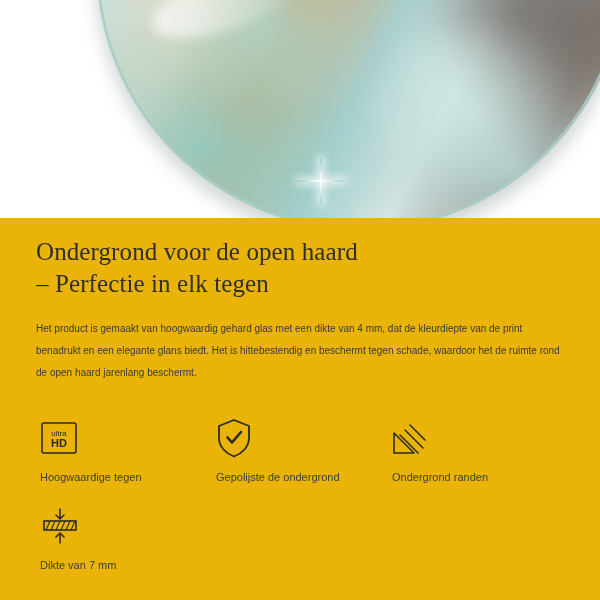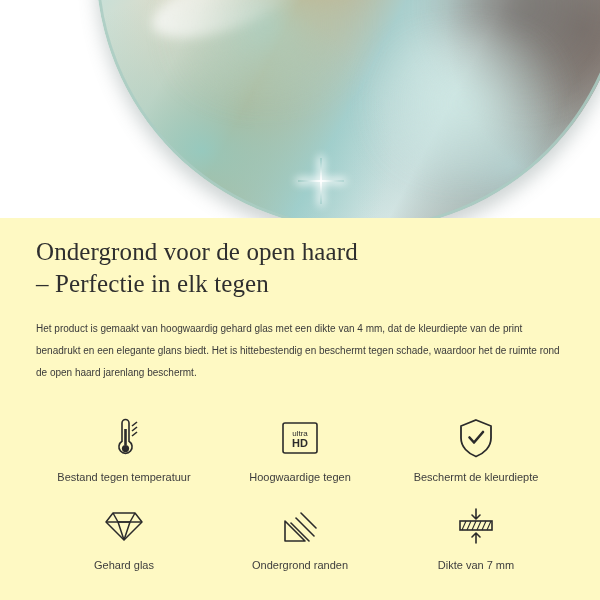--- a/index.html
+++ b/index.html
@@ -10,21 +10,21 @@
     width: 600px;
     height: 600px;
     background: #ffffff;
     font-family: "Liberation Sans", sans-serif;
     overflow: hidden;
   }
   .page {
     position: relative;
     width: 600px;
     height: 600px;
-    background: #fef9c3;
+    background: #eab308;
     overflow: hidden;
   }
 
   
   .hero {
     position: relative;
     width: 600px;
     height: 218px;
     overflow: hidden;
     background: #ffffff;
@@ -116,21 +116,21 @@
   
   .features {
     margin-top: 26px;
     display: grid;
     grid-template-columns: repeat(3, 1fr);
     row-gap: 10px;
   }
   .feature {
     display: flex;
     flex-direction: column;
-    align-items: center;
+    align-items: flex-start;
     justify-content: flex-start;
     padding: 6px 4px 4px 4px;
   }
   .feature-icon {
     height: 44px;
     display: flex;
     align-items: center;
     justify-content: center;
     margin-bottom: 10px;
   }
@@ -162,67 +162,42 @@
 
   <div class="content">
     <h1 class="headline">
       <span>Ondergrond voor de open haard</span>
       <span class="l2">– Perfectie in elk tegen</span>
     </h1>
     <p class="body-copy">Het product is gemaakt van hoogwaardig gehard glas met een dikte van 4 mm, dat de kleurdiepte van de print benadrukt en een elegante glans biedt. Het is hittebestendig en beschermt tegen schade, waardoor het de ruimte rond de open haard jarenlang beschermt.</p>
 
     <div class="features">
 
-      <div class="feature">
-        <div class="feature-icon">
-          <svg width="30" height="42" viewBox="0 0 30 42" fill="none" stroke="#2b2b2b" stroke-width="1.6">
-            <path d="M13 6a3.5 3.5 0 0 1 7 0v18.2a6.6 6.6 0 1 1-7 0V6z"></path>
-            <line x1="16.5" y1="12" x2="16.5" y2="28" stroke-width="2.6"></line>
-            <circle cx="16.5" cy="31.6" r="3.6" fill="#2b2b2b" stroke="none"></circle>
-            <line x1="23" y1="9" x2="28" y2="5"></line>
-            <line x1="23" y1="14" x2="28" y2="10"></line>
-            <line x1="23" y1="19" x2="28" y2="15"></line>
-          </svg>
-        </div>
-        <div class="feature-label">Bestand tegen temperatuur</div>
-      </div>
 
       <div class="feature">
         <div class="feature-icon">
           <svg width="38" height="38" viewBox="0 0 38 38">
             <rect x="2" y="4" width="34" height="30" rx="2" fill="none" stroke="#2b2b2b" stroke-width="1.6"></rect>
             <text x="19" y="17" text-anchor="middle" font-family="Liberation Sans, sans-serif" font-size="8" fill="#2b2b2b">ultra</text>
             <text x="19" y="28" text-anchor="middle" font-family="Liberation Sans, sans-serif" font-size="11" font-weight="bold" fill="#2b2b2b">HD</text>
           </svg>
         </div>
         <div class="feature-label">Hoogwaardige tegen</div>
       </div>
 
       <div class="feature">
         <div class="feature-icon">
           <svg width="36" height="42" viewBox="0 0 36 42">
             <path d="M18 3 L33 9 V21 C33 30 26 36.5 18 39.5 C10 36.5 3 30 3 21 V9 Z" fill="none" stroke="#2b2b2b" stroke-width="1.8"></path>
             <path d="M11.5 20.5 L16 25.5 L25 15" fill="none" stroke="#2b2b2b" stroke-width="2.6" stroke-linecap="round" stroke-linejoin="round"></path>
           </svg>
         </div>
-        <div class="feature-label">Beschermt de kleurdiepte</div>
-      </div>
-
-      <div class="feature">
-        <div class="feature-icon">
-          <svg width="40" height="34" viewBox="0 0 40 34" fill="none" stroke="#2b2b2b" stroke-width="1.5" stroke-linejoin="round">
-            <path d="M9 4 H31 L38 13 L20 31 L2 13 Z"></path>
-            <path d="M2 13 H38"></path>
-            <path d="M9 4 L14 13 L20 31"></path>
-            <path d="M31 4 L26 13 L20 31"></path>
-            <path d="M14 13 H26"></path>
-          </svg>
-        </div>
-        <div class="feature-label">Gehard glas</div>
-      </div>
+        <div class="feature-label">Gepolijste de ondergrond</div>
+      </div>
+
 
       <div class="feature">
         <div class="feature-icon">
           <svg width="34" height="34" viewBox="0 0 34 34" fill="none" stroke="#2b2b2b" stroke-width="1.6" stroke-linecap="round">
             <path d="M2 32 L2 12 L22 32 Z" stroke-linejoin="round"></path>
             <path d="M8 14 L26 32"></path>
             <path d="M13 9 L31 27"></path>
             <path d="M18 4 L33 19"></path>
           </svg>
         </div>

